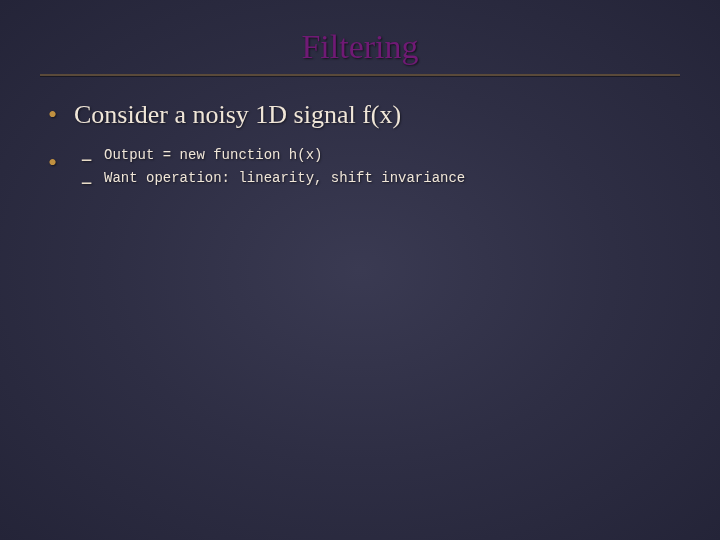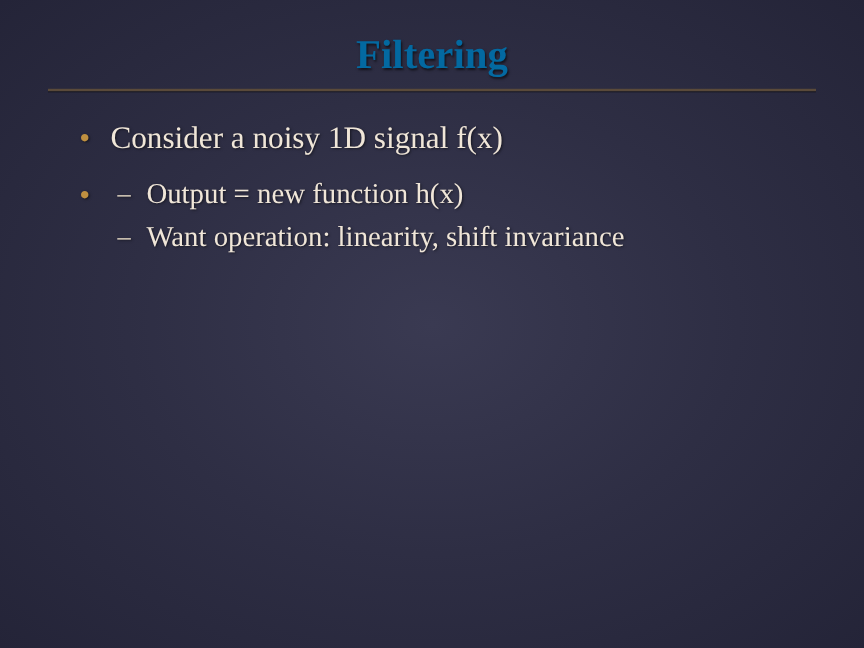--- a/index.html
+++ b/index.html
@@ -16,35 +16,35 @@
   }
   .slide {
     width: 720px;
     height: 540px;
     box-sizing: border-box;
     padding: 28px 40px 20px 40px;
   }
   .title {
     text-align: center;
     font-size: 34px;
-    color: #0369a1;
+    color: #701a75;
     margin: 0 0 8px 0;
     text-shadow: 1px 1px 2px rgba(0,0,0,0.6);
-    font-weight: bold;
+    font-weight: normal;
   }
   .rule {
     border: none;
     border-top: 2px solid #5a4a3a;
     margin: 6px 0 22px 0;
     box-shadow: 0 1px 0 rgba(0,0,0,0.4);
   }
   ul.bullets {
     list-style: none;
     padding: 0;
-    margin: 18px;
+    margin: 0;
   }
   ul.bullets > li {
     position: relative;
     padding-left: 34px;
     font-size: 26px;
     line-height: 1.3;
     margin-bottom: 14px;
     text-shadow: 1px 1px 2px rgba(0,0,0,0.5);
   }
   ul.bullets > li::before {
@@ -56,24 +56,25 @@
     font-size: 26px;
   }
   ul.sub {
     list-style: none;
     padding: 0;
     margin: 6px 0 4px 0;
   }
   ul.sub > li {
     position: relative;
     padding-left: 30px;
-    font-size: 24px;
+    font-size: 14px;
     line-height: 1.35;
     margin-bottom: 4px;
     text-shadow: 1px 1px 2px rgba(0,0,0,0.5);
+    font-family: Liberation Mono, monospace;
   }
   ul.sub > li::before {
     content: "–";
     position: absolute;
     left: 6px;
     top: 0;
     color: #e8dcc8;
     font-size: 22px;
   }
 </style>

